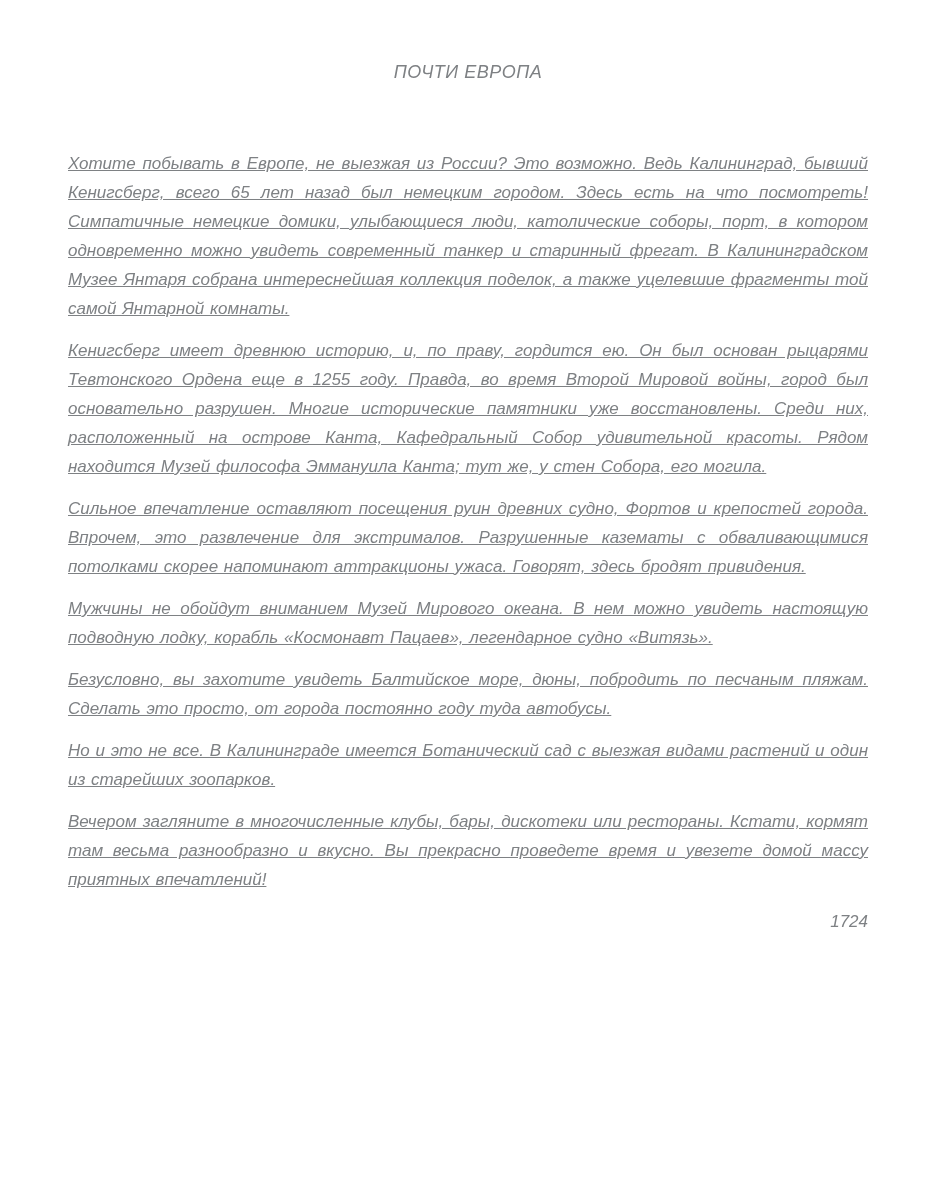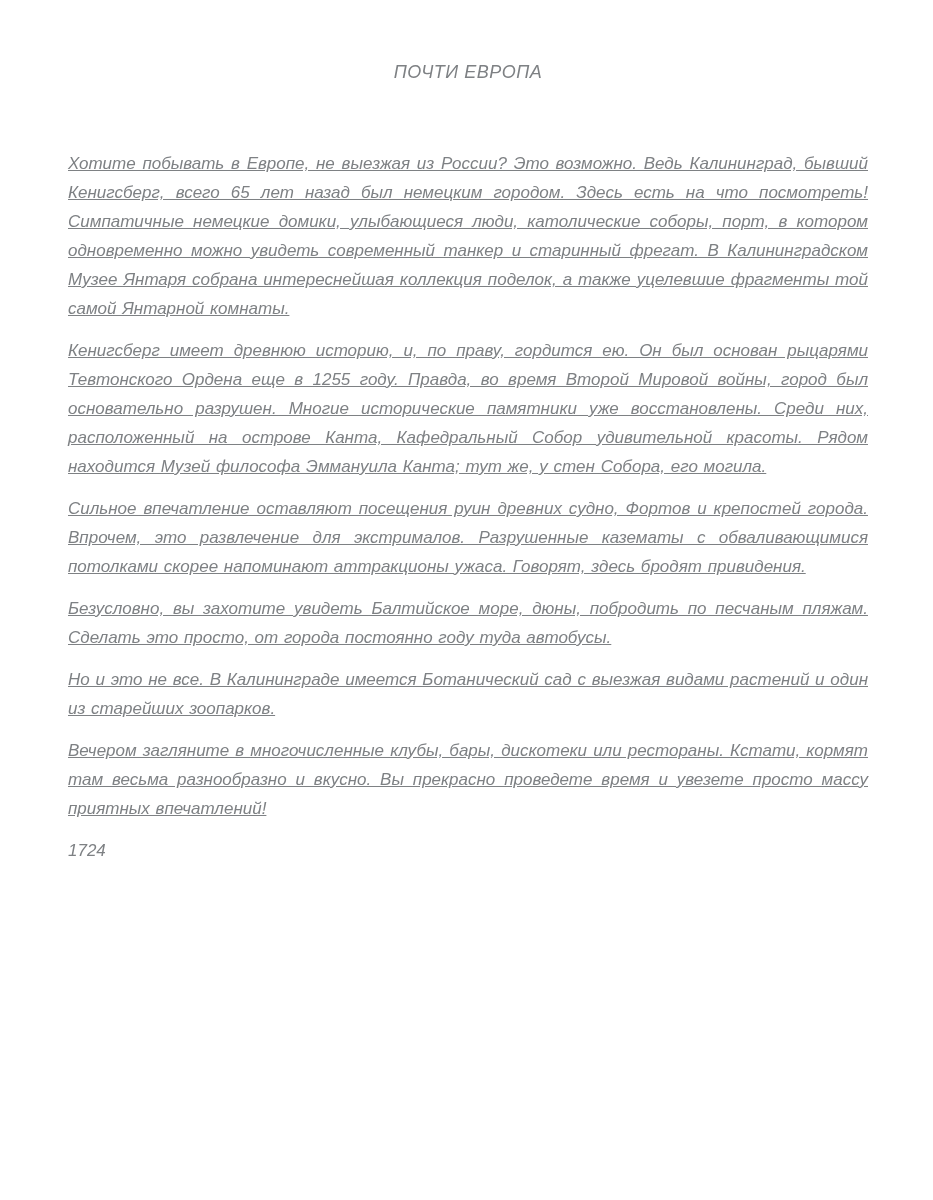--- a/index.html
+++ b/index.html
@@ -38,32 +38,33 @@
     line-height:29px;
     text-align:justify;
     margin:0 0 13px 0;
     word-spacing:1px;
     text-decoration:underline;
   }
   .page-footer-number{
     font-size:17px;
     line-height:29px;
     margin-top:0;
-    text-align:left;
+    text-align:right;
   }
 </style>
 </head>
 <body>
 
 <div class="page">
   <h1 class="doc-title">ПОЧТИ ЕВРОПА</h1>
 
   <div class="doc-body">
     <p>Хотите побывать в Европе, не выезжая из России? Это возможно. Ведь Калининград, бывший Кенигсберг, всего 65 лет назад был немецким городом. Здесь есть на что посмотреть! Симпатичные немецкие домики, улыбающиеся люди, католические соборы, порт, в котором одновременно можно увидеть современный танкер и старинный фрегат. В Калининградском Музее Янтаря собрана интереснейшая коллекция поделок, а также уцелевшие фрагменты той самой Янтарной комнаты.</p>
     <p>Кенигсберг имеет древнюю историю, и, по праву, гордится ею. Он был основан рыцарями Тевтонского Ордена еще в 1255 году. Правда, во время Второй Мировой войны, город был основательно разрушен. Многие исторические памятники уже восстановлены. Среди них, расположенный на острове Канта, Кафедральный Собор удивительной красоты.   Рядом находится Музей философа Эммануила Канта; тут же, у стен Собора, его могила.</p>
     <p>Сильное впечатление оставляют посещения руин древних судно, Фортов и крепостей города. Впрочем, это развлечение для экстрималов. Разрушенные казематы с обваливающимися потолками скорее напоминают аттракционы ужаса. Говорят, здесь бродят привидения.</p>
+    <p>Мужчины не обойдут вниманием Музей Мирового океана. В нем можно увидеть настоящую подводную лодку, корабль «Космонавт Пацаев», легендарное судно «Витязь».</p>
     <p>Безусловно, вы захотите увидеть Балтийское море, дюны, побродить по песчаным пляжам. Сделать это просто, от города постоянно году туда автобусы.</p>
     <p>Но и это не все. В Калининграде имеется Ботанический сад с выезжая видами растений и один из старейших зоопарков.</p>
-    <p>Вечером загляните в многочисленные клубы, бары, дискотеки или рестораны. Кстати, кормят там весьма разнообразно и вкусно. Вы прекрасно проведете время и увезете просто массу приятных впечатлений!</p>
+    <p>Вечером загляните в многочисленные клубы, бары, дискотеки или рестораны. Кстати, кормят там весьма разнообразно и вкусно. Вы прекрасно проведете время и увезете домой массу приятных впечатлений!</p>
   </div>
 
   <div class="page-footer-number">1724</div>
 </div>
 
 </body></html>

